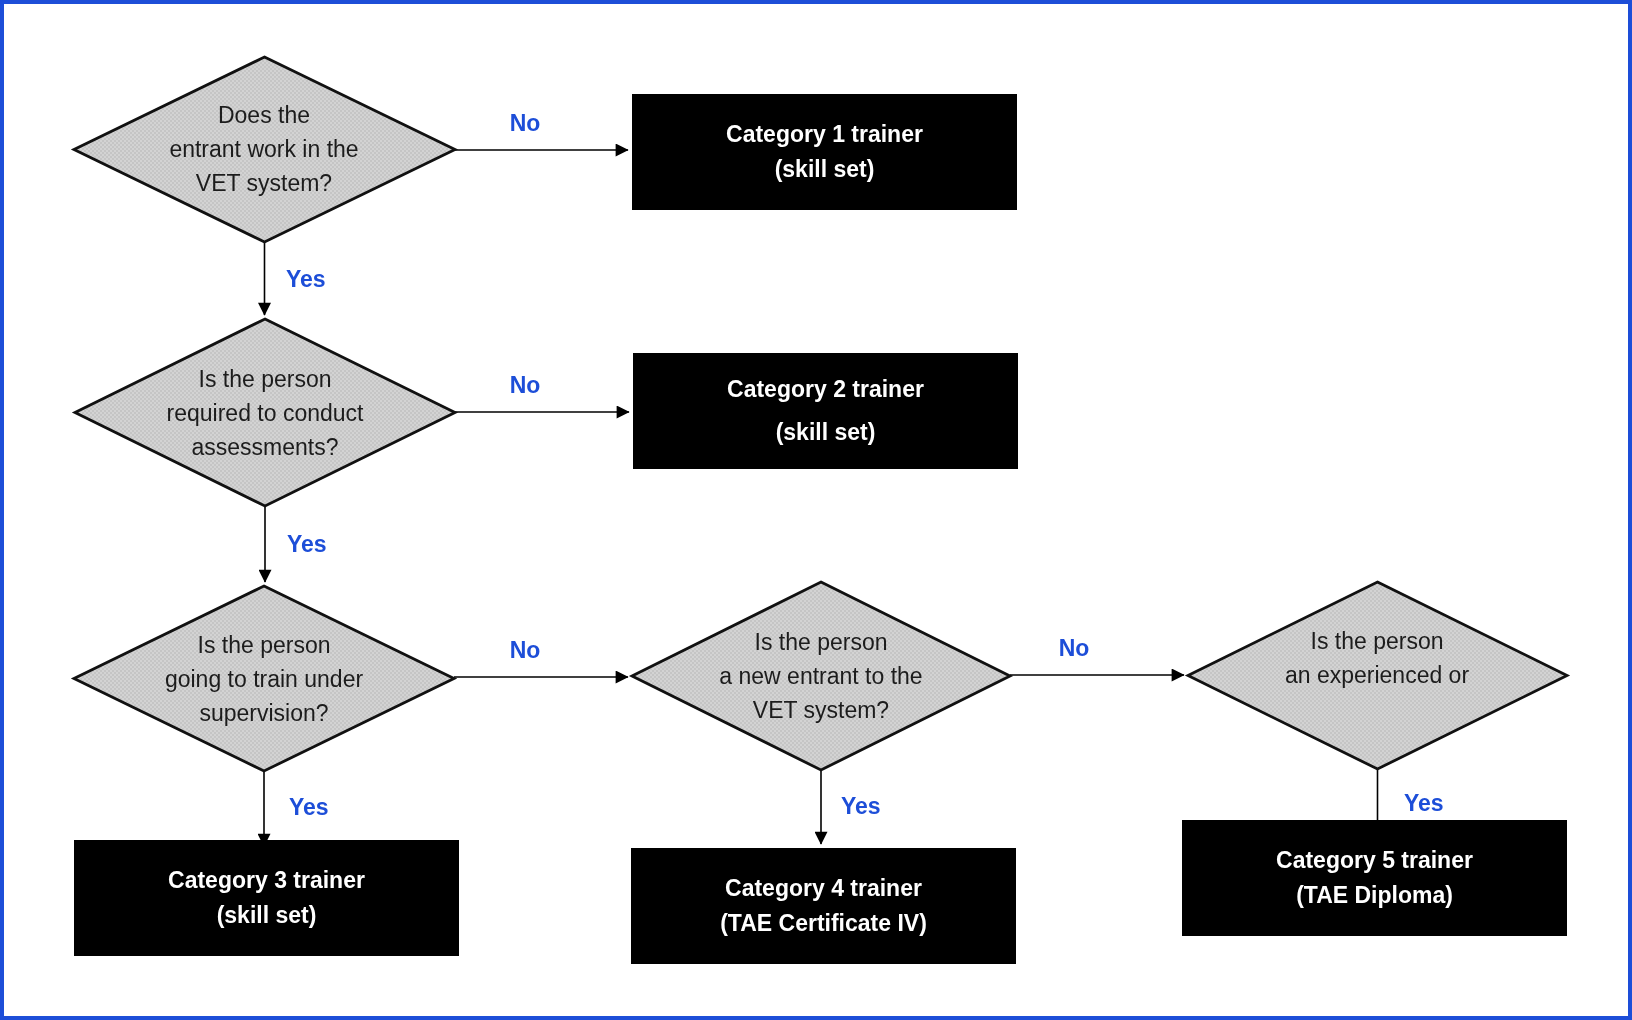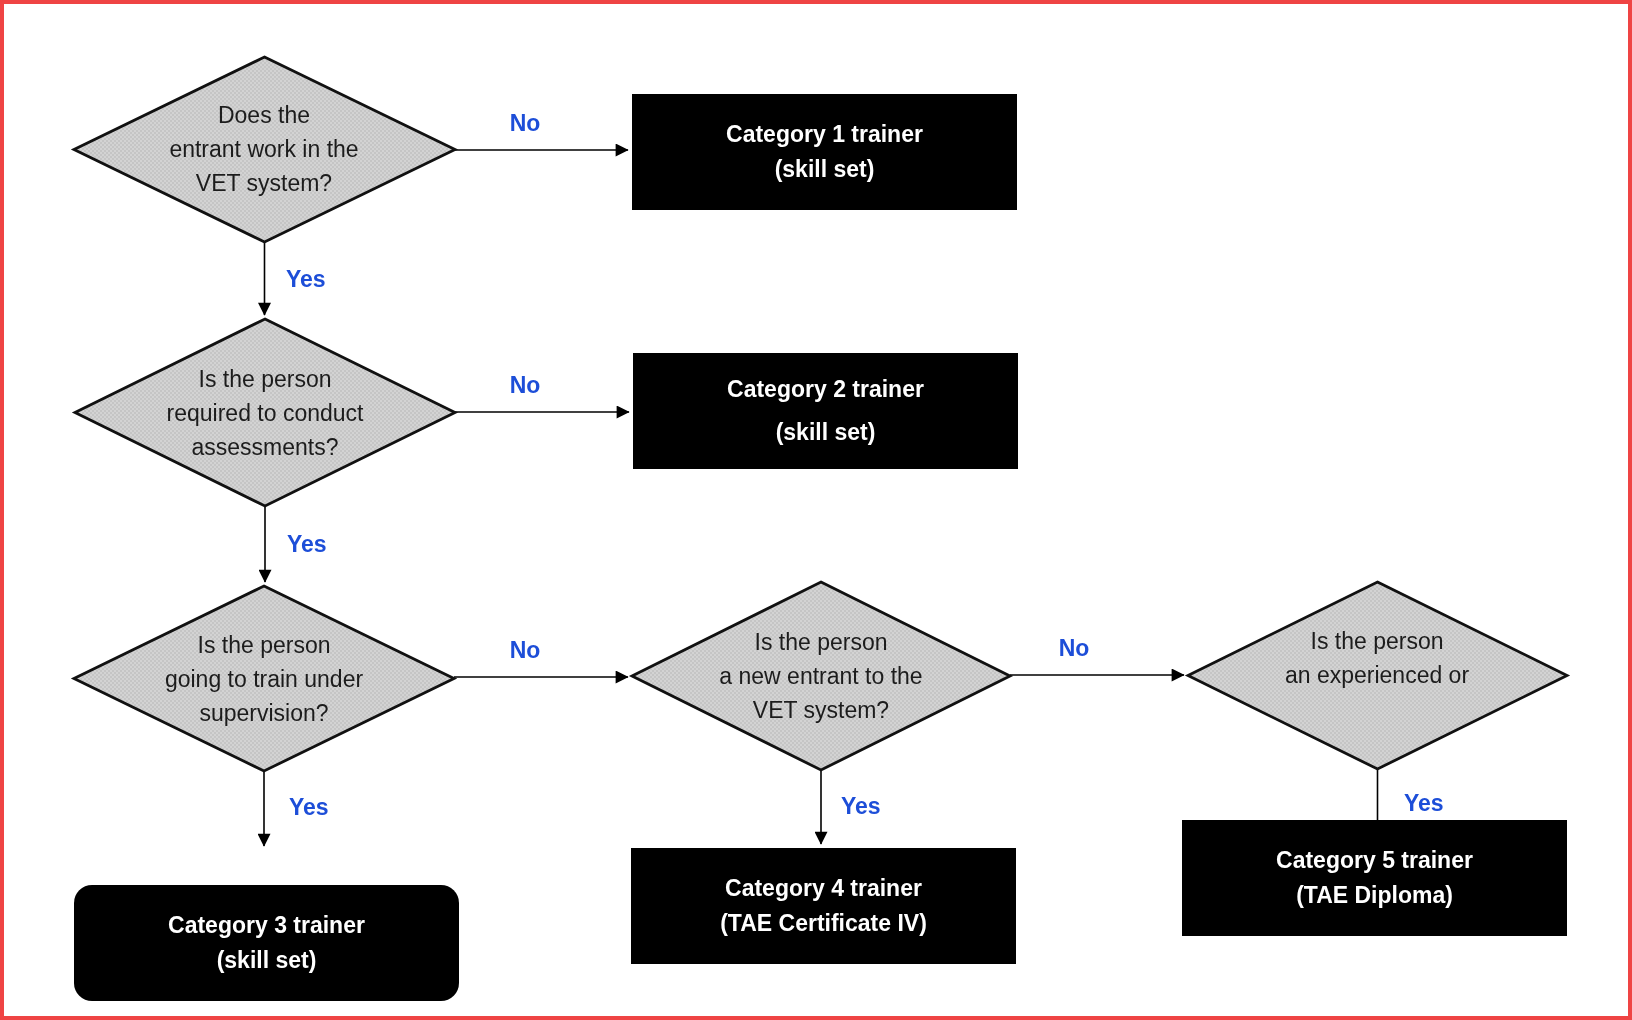--- a/index.html
+++ b/index.html
@@ -1,21 +1,21 @@
 <!DOCTYPE html>
 <html><head>
 <meta charset="utf-8">
 <style>
   html,body{margin:0;padding:0;background:#ffffff;}
   .canvas{
     position:relative;
     width:1632px;height:1020px;
     box-sizing:border-box;
     background:#ffffff;
-    border:4px solid #ef4444;
+    border:4px solid #1d4ed8;
     font-family:"Liberation Sans", sans-serif;
     overflow:hidden;
   }
   .layer{position:absolute;left:0;top:0;}
   .qtext{
     position:absolute;
     width:320px;
     text-align:center;
     font-size:23px;
     line-height:34px;
@@ -99,21 +99,21 @@
   </div>
 
   <div class="obox" style="left:628px;top:90px;">
     <div>Category 1 trainer</div>
     <div>(skill set)</div>
   </div>
   <div class="obox" style="left:629px;top:349px;gap:8px;">
     <div>Category 2 trainer</div>
     <div>(skill set)</div>
   </div>
-  <div class="obox" style="left:70px;top:881px;border-radius:18px;">
+  <div class="obox" style="left:70px;top:836px;">
     <div>Category 3 trainer</div>
     <div>(skill set)</div>
   </div>
   <div class="obox" style="left:627px;top:844px;">
     <div>Category 4 trainer</div>
     <div>(TAE Certificate IV)</div>
   </div>
   <div class="obox" style="left:1178px;top:816px;">
     <div>Category 5 trainer</div>
     <div>(TAE Diploma)</div>

